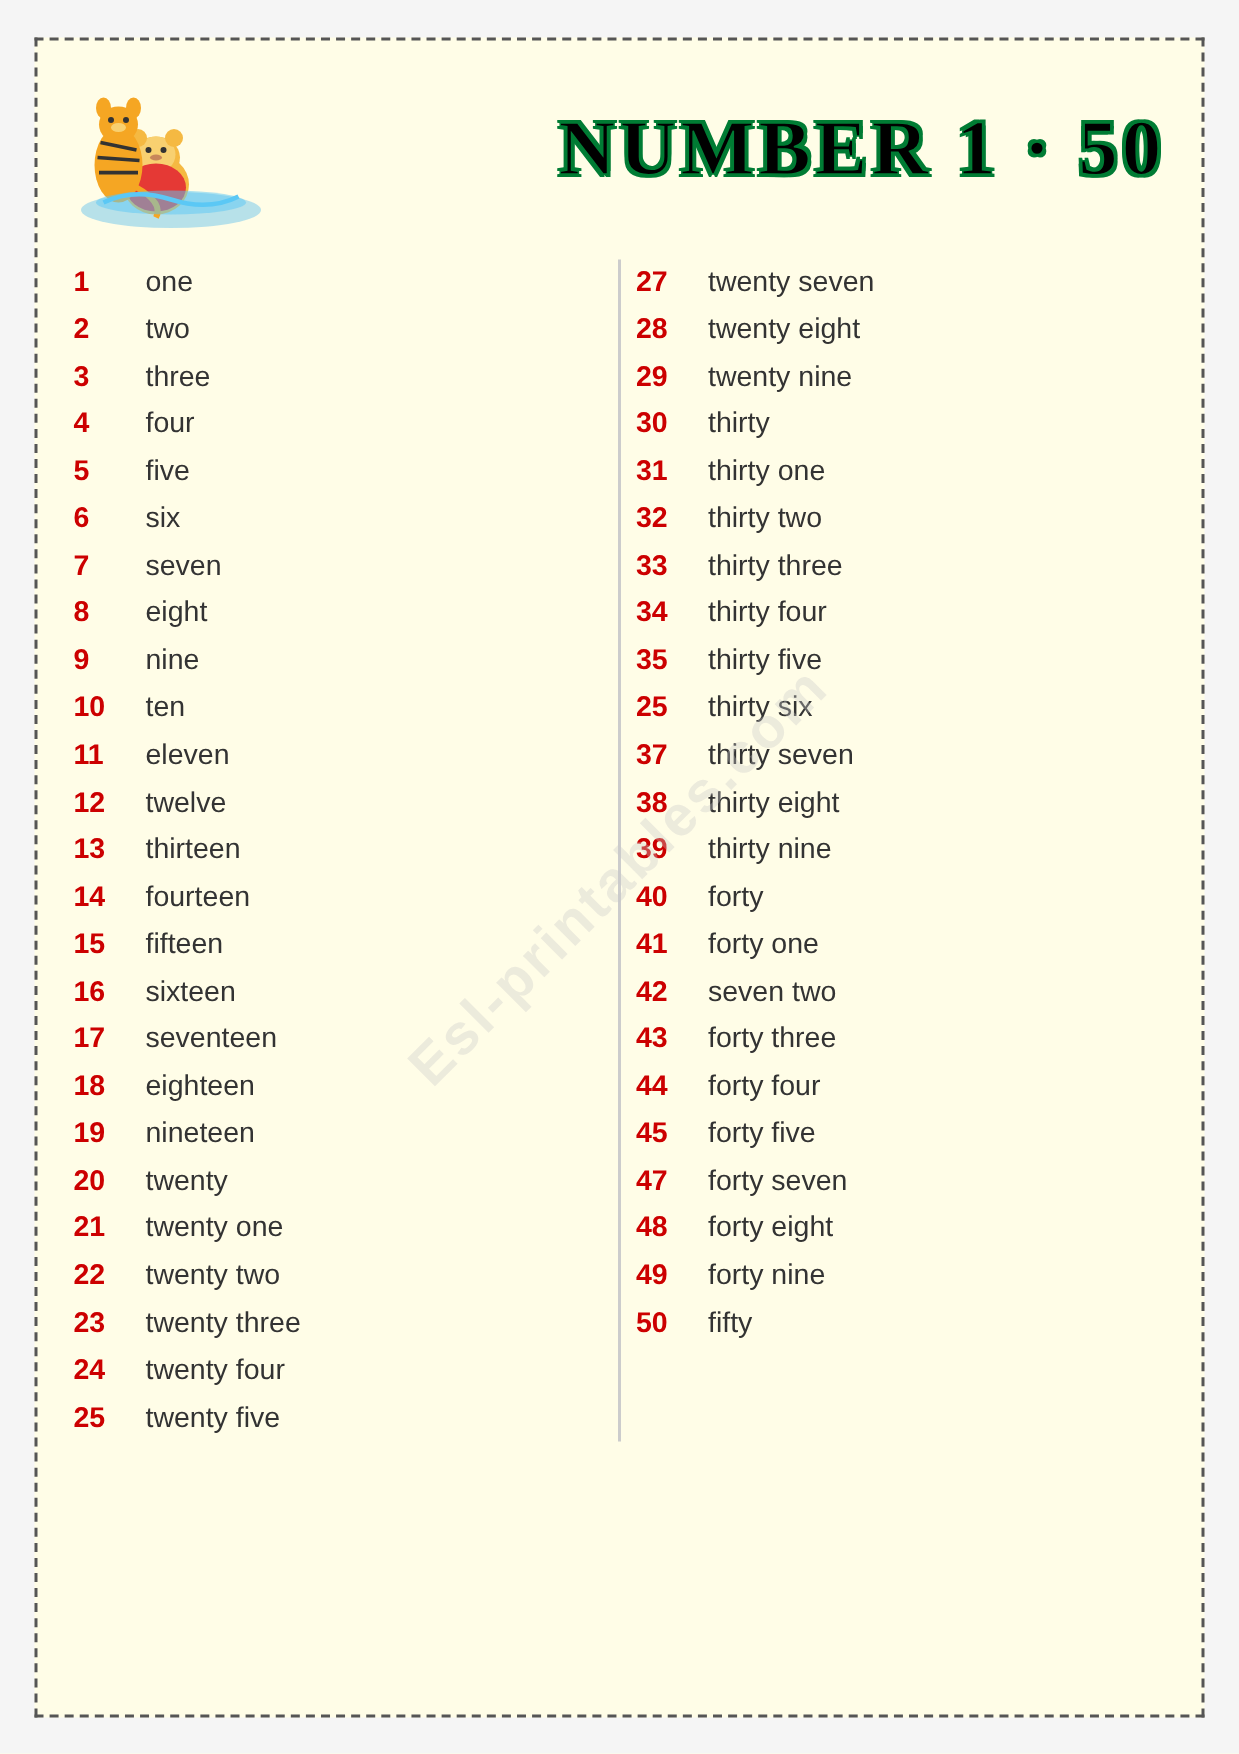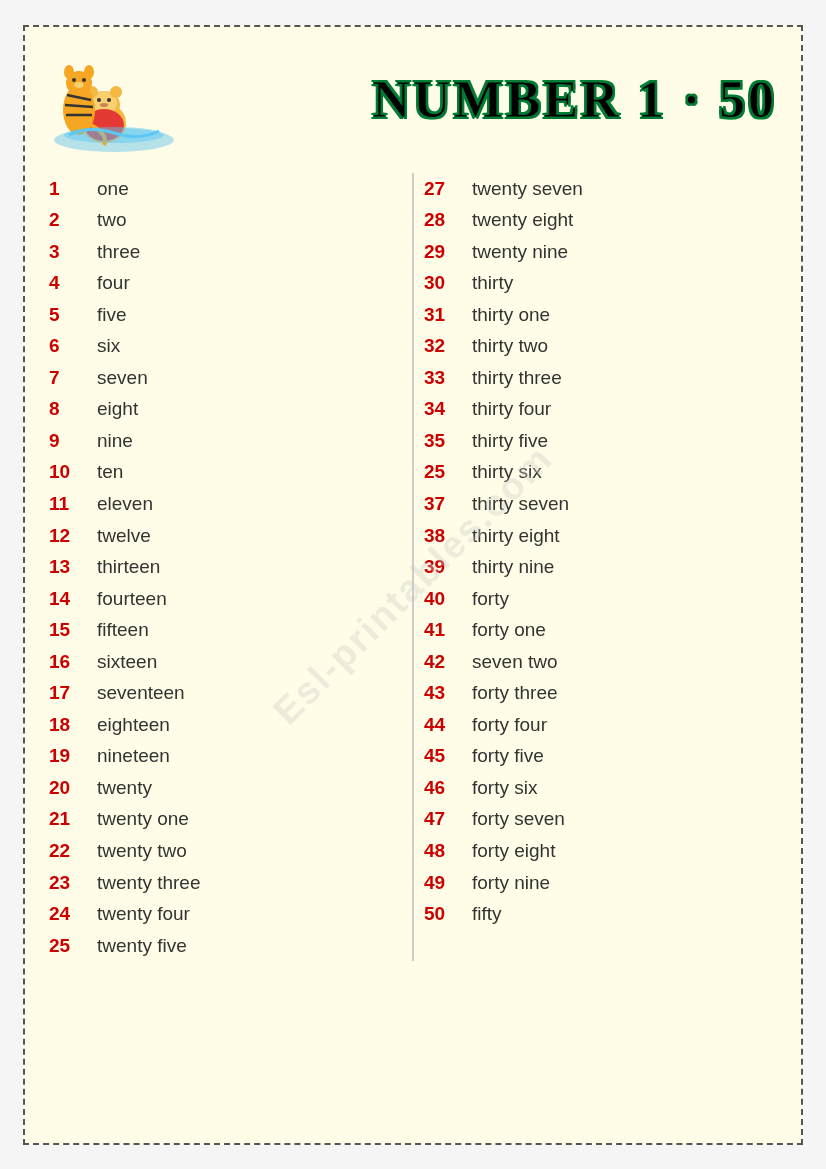--- a/index.html
+++ b/index.html
@@ -339,24 +339,20 @@
         </div>
         <div class="number-row">
           <span class="num">44</span>
           <span class="word">forty four</span>
         </div>
         <div class="number-row">
           <span class="num">45</span>
           <span class="word">forty five</span>
         </div>
         <div class="number-row">
-          <span class="num">46</span>
-          <span class="word">forty six</span>
-        </div>
-        <div class="number-row">
           <span class="num">47</span>
           <span class="word">forty seven</span>
         </div>
         <div class="number-row">
           <span class="num">48</span>
           <span class="word">forty eight</span>
         </div>
         <div class="number-row">
           <span class="num">49</span>
           <span class="word">forty nine</span>

